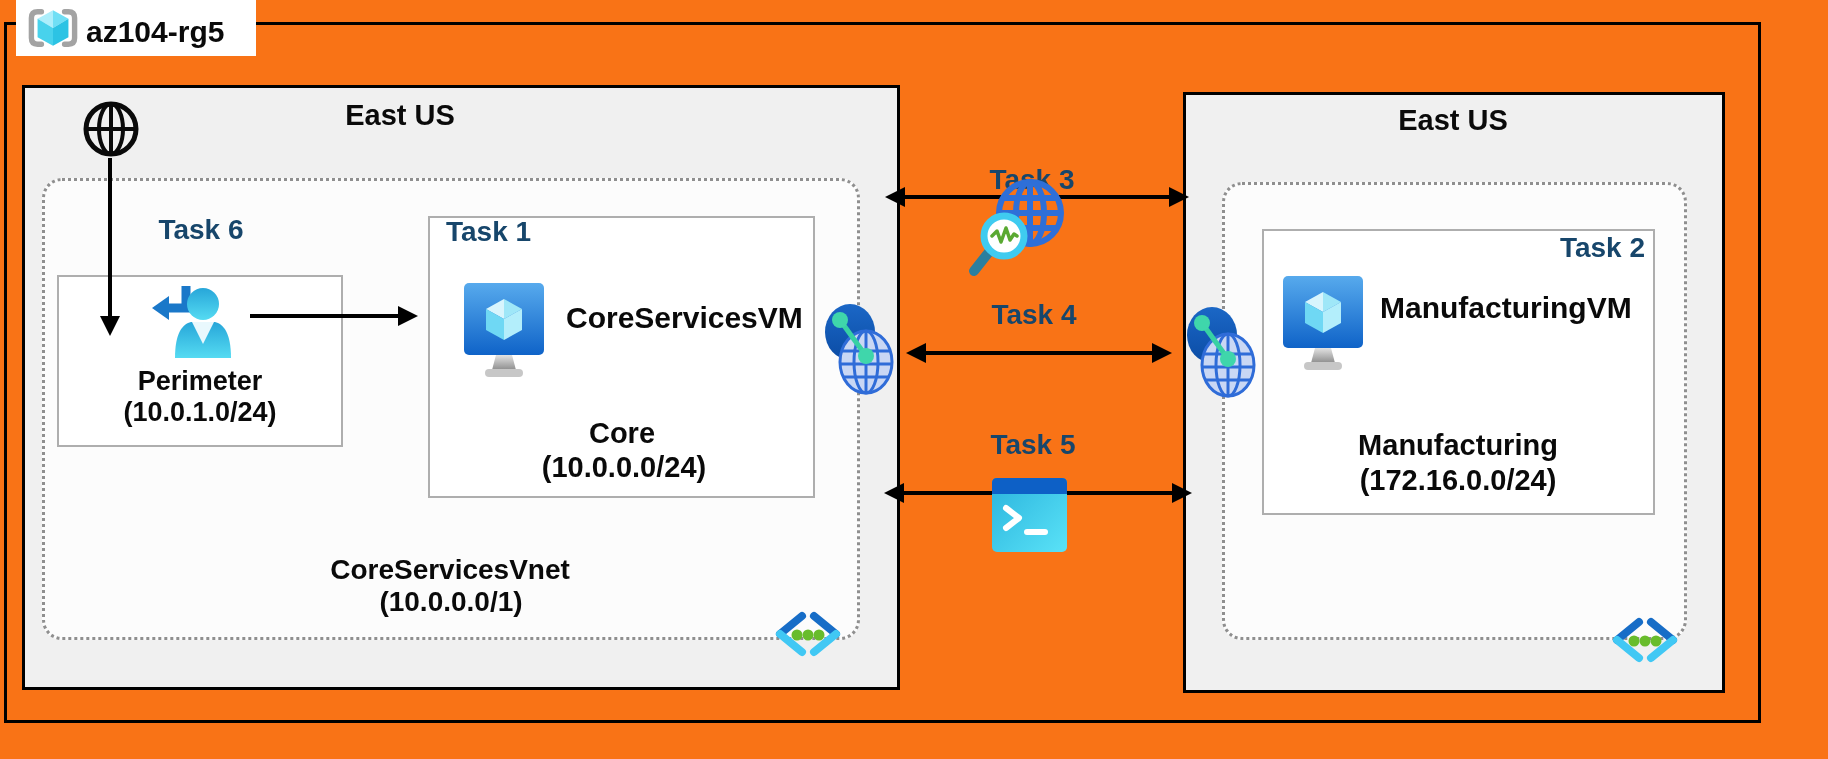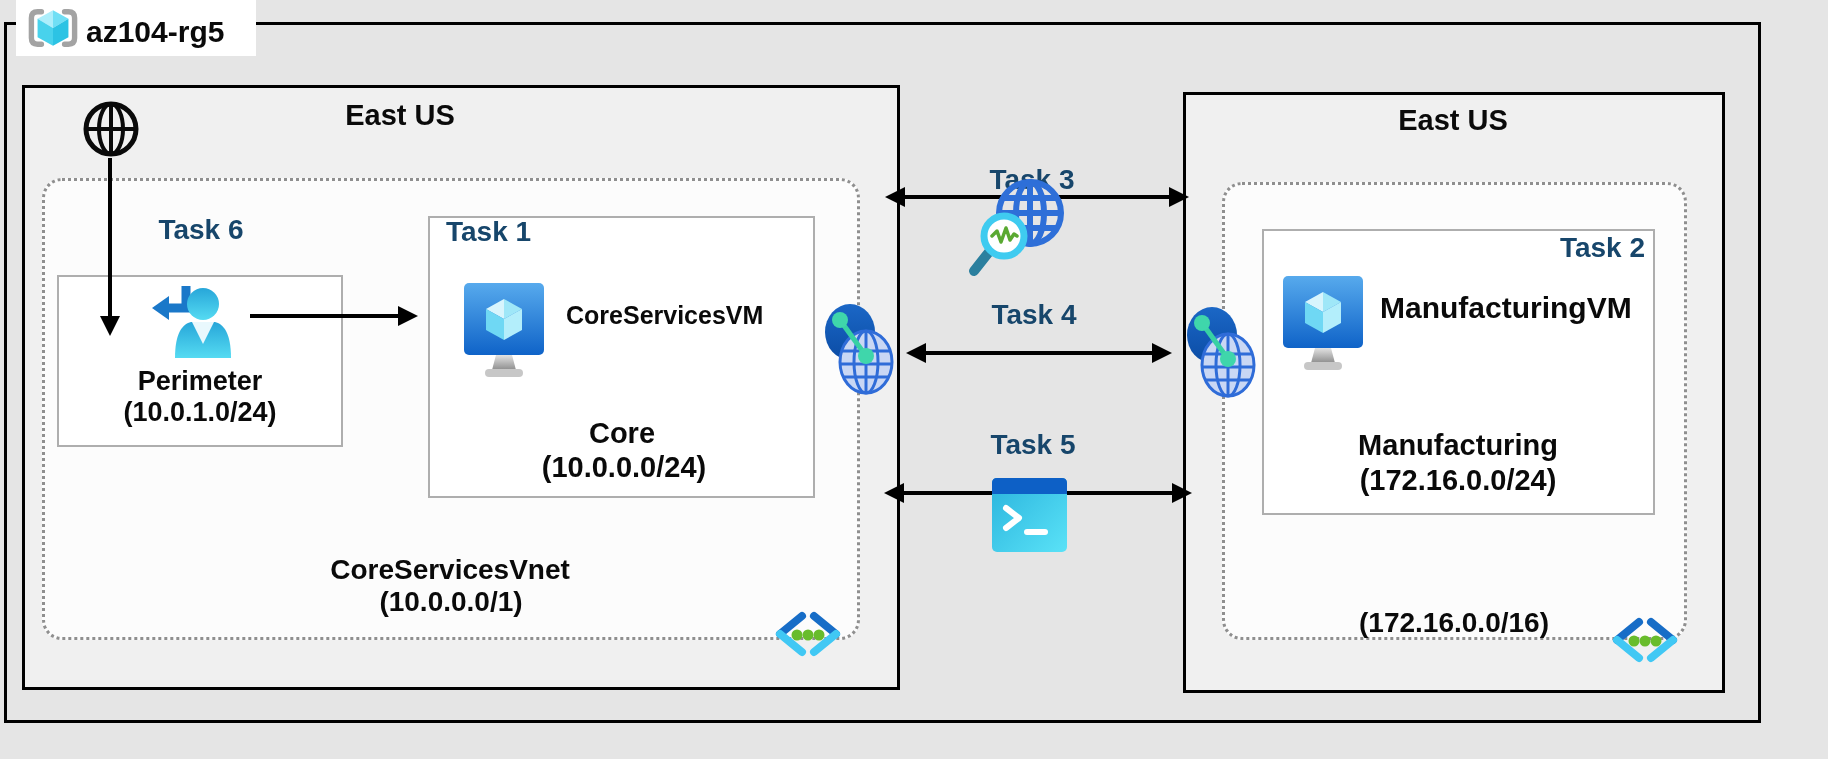--- a/index.html
+++ b/index.html
@@ -1,17 +1,17 @@
 <!DOCTYPE html>
 <html><head>
 <meta charset="utf-8">
 <style>
   html,body{margin:0;padding:0;background:#fff;}
   #canvas{
-    position:relative;width:1828px;height:759px;background:#e5e5e5;overflow:hidden;
+    position:relative;width:1828px;height:759px;background:#f97316;overflow:hidden;
     font-family:"Liberation Sans","DejaVu Sans",sans-serif;
   }
   .abs{position:absolute;}
   .txt{position:absolute;font-weight:bold;color:#0a0a0a;white-space:nowrap;line-height:1.05;}
   .ctr{transform:translateX(-50%);}
   .rgt{transform:translateX(-100%);}
   .navy{color:#17466b;}
   .region{position:absolute;background:#f0f0f0;border:3px solid #000;box-sizing:border-box;}
   .vnetbox{position:absolute;background:#fcfcfc;border:3px dotted #8f8f8f;border-radius:20px;box-sizing:border-box;}
   .whitebox{position:absolute;background:#fff;border:2px solid #aeaeae;box-sizing:border-box;}
@@ -91,21 +91,21 @@
       </linearGradient>
     </defs>
     <rect x="0" y="0" width="80" height="72" rx="5" fill="url(#vmscr)"></rect>
     <polygon points="40,16 22,26 40,36" fill="#d8f5fd"></polygon>
     <polygon points="40,16 58,26 40,36" fill="#9fe7f8"></polygon>
     <polygon points="22,26 40,36 40,57 22,47" fill="#6fd8f4"></polygon>
     <polygon points="58,26 40,36 40,57 58,47" fill="#b3eefb"></polygon>
     <polygon points="32,72 48,72 52,87 28,87" fill="url(#vmstd)"></polygon>
     <rect x="21" y="86" width="38" height="8" rx="4" fill="#c7c7c7"></rect>
   </svg>
-  <div class="txt" style="left:566px;top:302px;font-size:25px;">CoreServicesVM</div>
+  <div class="txt" style="left:566px;top:302px;font-size:30px;">CoreServicesVM</div>
   <div class="txt ctr" style="left:622px;top:418px;font-size:29px;">Core</div>
   <div class="txt ctr" style="left:624px;top:452px;font-size:29px;text-align:center;">(10.0.0.0/24)</div>
 
   <div class="txt ctr" style="left:450px;top:555px;font-size:28px;">CoreServicesVnet</div>
   <div class="txt ctr" style="left:451px;top:587px;font-size:28px;">(10.0.0.0/1)</div>
 
   <div class="region" style="left:1183px;top:92px;width:542px;height:601px;"></div>
   <div class="txt ctr" style="left:1453px;top:105px;font-size:29px;">East US</div>
 
   <div class="vnetbox" style="left:1222px;top:182px;width:465px;height:458px;"></div>
@@ -119,21 +119,20 @@
     <polygon points="40,16 58,26 40,36" fill="#9fe7f8"></polygon>
     <polygon points="22,26 40,36 40,57 22,47" fill="#6fd8f4"></polygon>
     <polygon points="58,26 40,36 40,57 58,47" fill="#b3eefb"></polygon>
     <polygon points="32,72 48,72 52,87 28,87" fill="url(#vmstd)"></polygon>
     <rect x="21" y="86" width="38" height="8" rx="4" fill="#c7c7c7"></rect>
   </svg>
   <div class="txt" style="left:1380px;top:292px;font-size:30px;">ManufacturingVM</div>
   <div class="txt ctr" style="left:1458px;top:430px;font-size:29px;">Manufacturing</div>
   <div class="txt ctr" style="left:1458px;top:465px;font-size:29px;">(172.16.0.0/24)</div>
 
-  <div class="txt ctr" style="left:1454px;top:608px;font-size:28px;">(172.16.0.0/16)</div>
 
   <div class="v-arrow head-b" style="left:108px;top:158px;height:168px;"></div>
   <div class="h-arrow head-r" style="left:250px;top:314px;width:158px;"></div>
 
   <div class="txt ctr navy" style="left:1032px;top:133px;font-size:28px;margin-top:32px;">Task 3</div>
   <div class="h-arrow head-l head-r" style="left:895px;top:195px;width:284px;"></div>
 
   <div class="txt ctr navy" style="left:1034px;top:300px;font-size:28px;text-align:center;">Task 4</div>
   <div class="h-arrow head-l head-r" style="left:916px;top:351px;width:246px;"></div>
 

